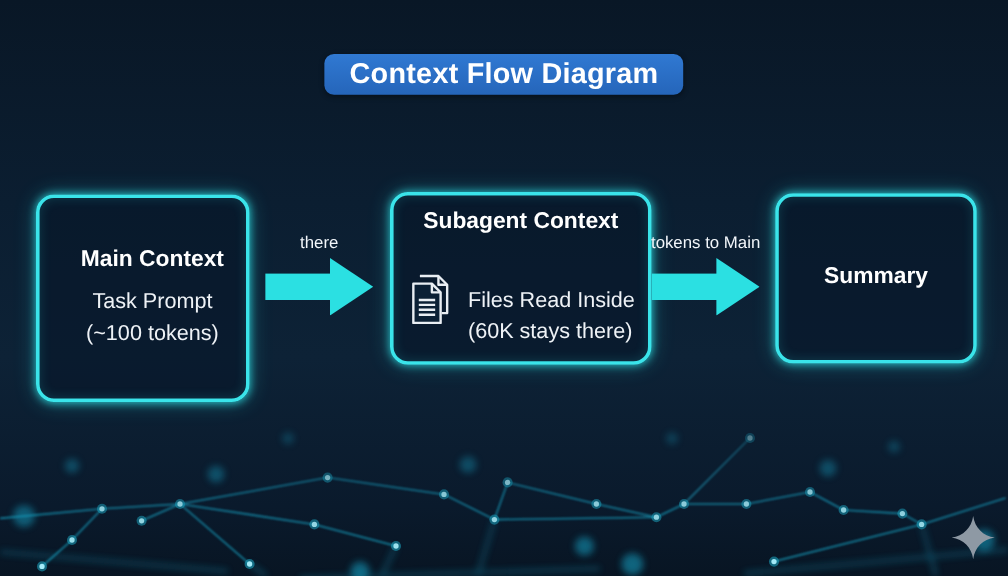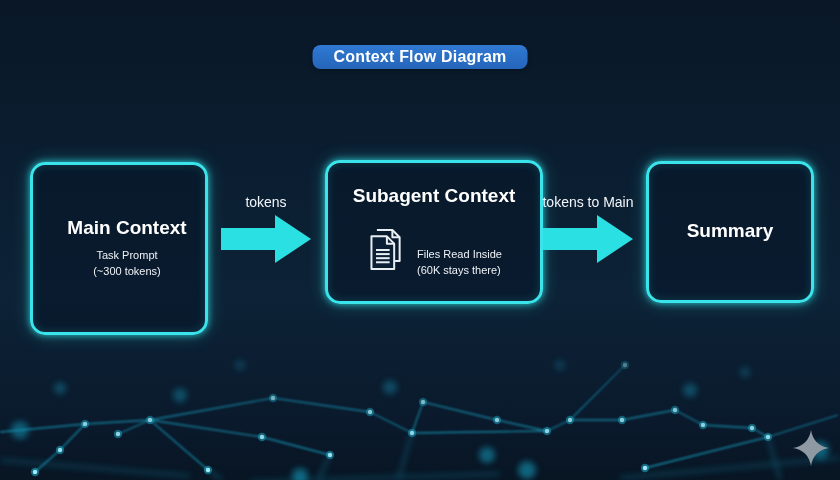--- a/index.html
+++ b/index.html
@@ -8,35 +8,35 @@
     background:linear-gradient(180deg,#091726 0%,#0b1e31 35%,#0d2236 62%,#0a1a2c 88%,#081523 100%);
     font-family:"Liberation Sans",sans-serif;color:#fff;
   }
   .plexus{position:absolute;left:0;bottom:0;width:840px;height:170px;}
   .banner{
     position:absolute;left:50%;top:45px;transform:translateX(-50%);
     background:linear-gradient(180deg,#3079d2,#2565ba);
     border-radius:8px;padding:3px 21px;white-space:nowrap;
     box-shadow:0 1px 4px rgba(0,0,0,.35);
   }
-  .banner-text{font-size:16px;font-weight:bold;color:#fff;letter-spacing:.2px;}
+  .banner-text{font-size:24px;font-weight:bold;color:#fff;letter-spacing:.2px;}
   .box{
     position:absolute;box-sizing:border-box;
     border:3px solid #3ae4ea;border-radius:15px;
     background:rgba(8,22,40,.55);
     box-shadow:0 0 7px rgba(47,227,232,.8),0 0 18px rgba(47,227,232,.3),inset 0 0 10px rgba(47,227,232,.18);
     display:flex;flex-direction:column;align-items:center;justify-content:center;
     text-align:center;
   }
   .box-main{left:30px;top:162px;width:178px;height:173px;padding-left:16px;}
   .box-sub{left:325px;top:160px;width:218px;height:144px;}
   .box-summary{left:646px;top:161px;width:168px;height:142px;}
   .box-heading{font-size:19px;font-weight:bold;margin-bottom:10px;line-height:1.15;}
   .box-heading.tight{margin-bottom:3px;}
-  .box-line{font-size:11px;line-height:1.45;color:#eef2f6;}
+  .box-line{font-size:18px;line-height:1.45;color:#eef2f6;}
   .box-row{display:flex;align-items:center;gap:11px;margin-top:4px;}
   .box-col{text-align:left;margin-top:27px;}
   .doc-icon{flex:0 0 auto;}
   .arrow-group{position:absolute;text-align:center;}
   .arrow-1{left:221px;top:194px;width:90px;}
   .arrow-2{left:540px;top:194px;width:96px;}
   .arrow-label{font-size:14px;color:#f2f6fa;margin-bottom:5px;white-space:nowrap;}
   .arrow-svg{display:block;margin:0 auto;}
   .sparkle{position:absolute;left:793px;top:429px;}
 </style>
@@ -162,25 +162,25 @@
     </g>
   </svg>
 
   <div class="banner">
     <span class="banner-text">Context Flow Diagram</span>
   </div>
 
   <div class="box box-main">
     <div class="box-heading">Main Context</div>
     <div class="box-line">Task Prompt</div>
-    <div class="box-line">(~300 tokens)</div>
+    <div class="box-line">(~100 tokens)</div>
   </div>
 
   <div class="arrow-group arrow-1">
-    <div class="arrow-label">tokens</div>
+    <div class="arrow-label">there</div>
     <svg class="arrow-svg" width="90" height="48" viewBox="0 0 90 48" aria-hidden="true">
       <rect x="0" y="13" width="55" height="22" fill="#2be0e2"></rect>
       <polygon points="54,0 90,24 54,48" fill="#2be0e2"></polygon>
     </svg>
   </div>
 
   <div class="box box-sub">
     <div class="box-heading">Subagent Context</div>
     <div class="box-row">
       <svg class="doc-icon" width="40" height="48" viewBox="0 0 44 50" aria-hidden="true">

